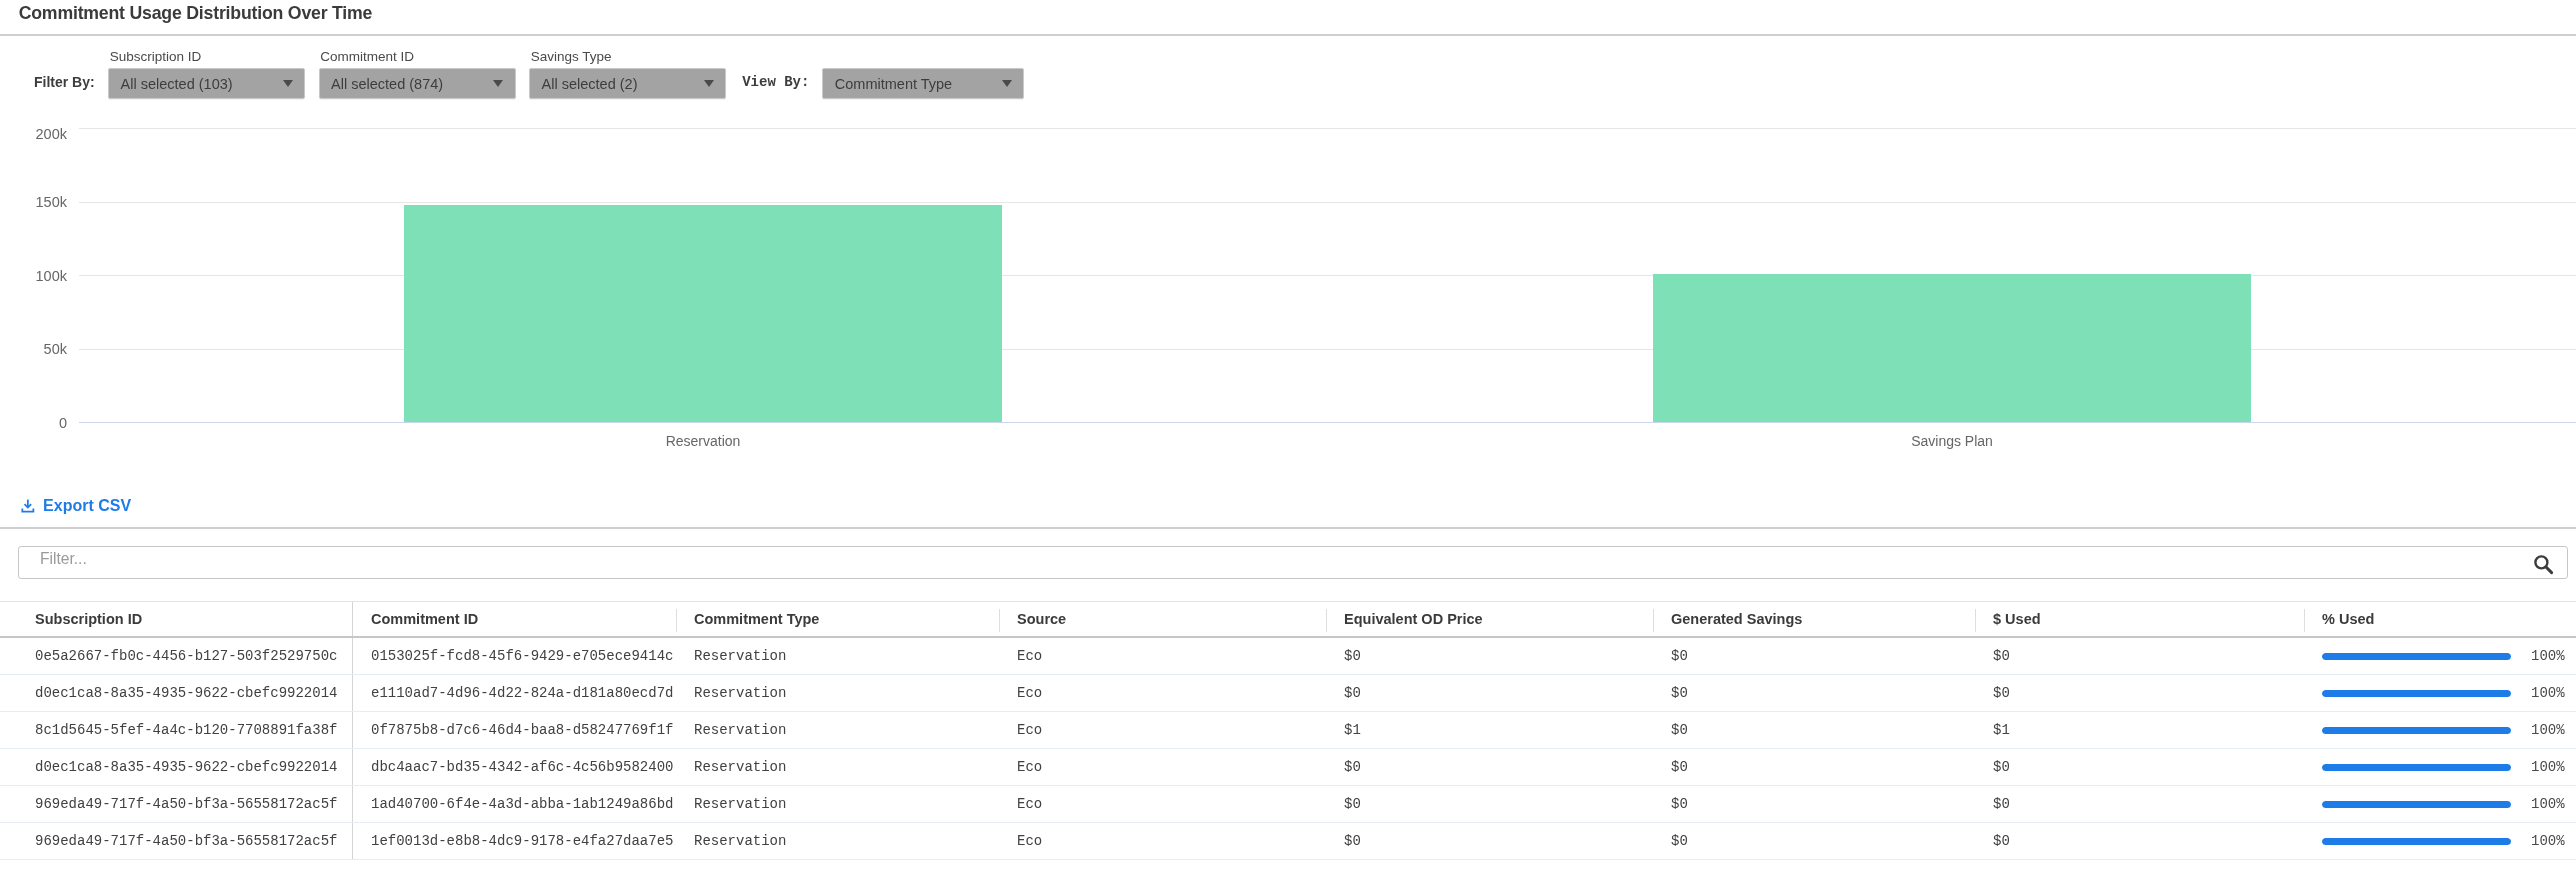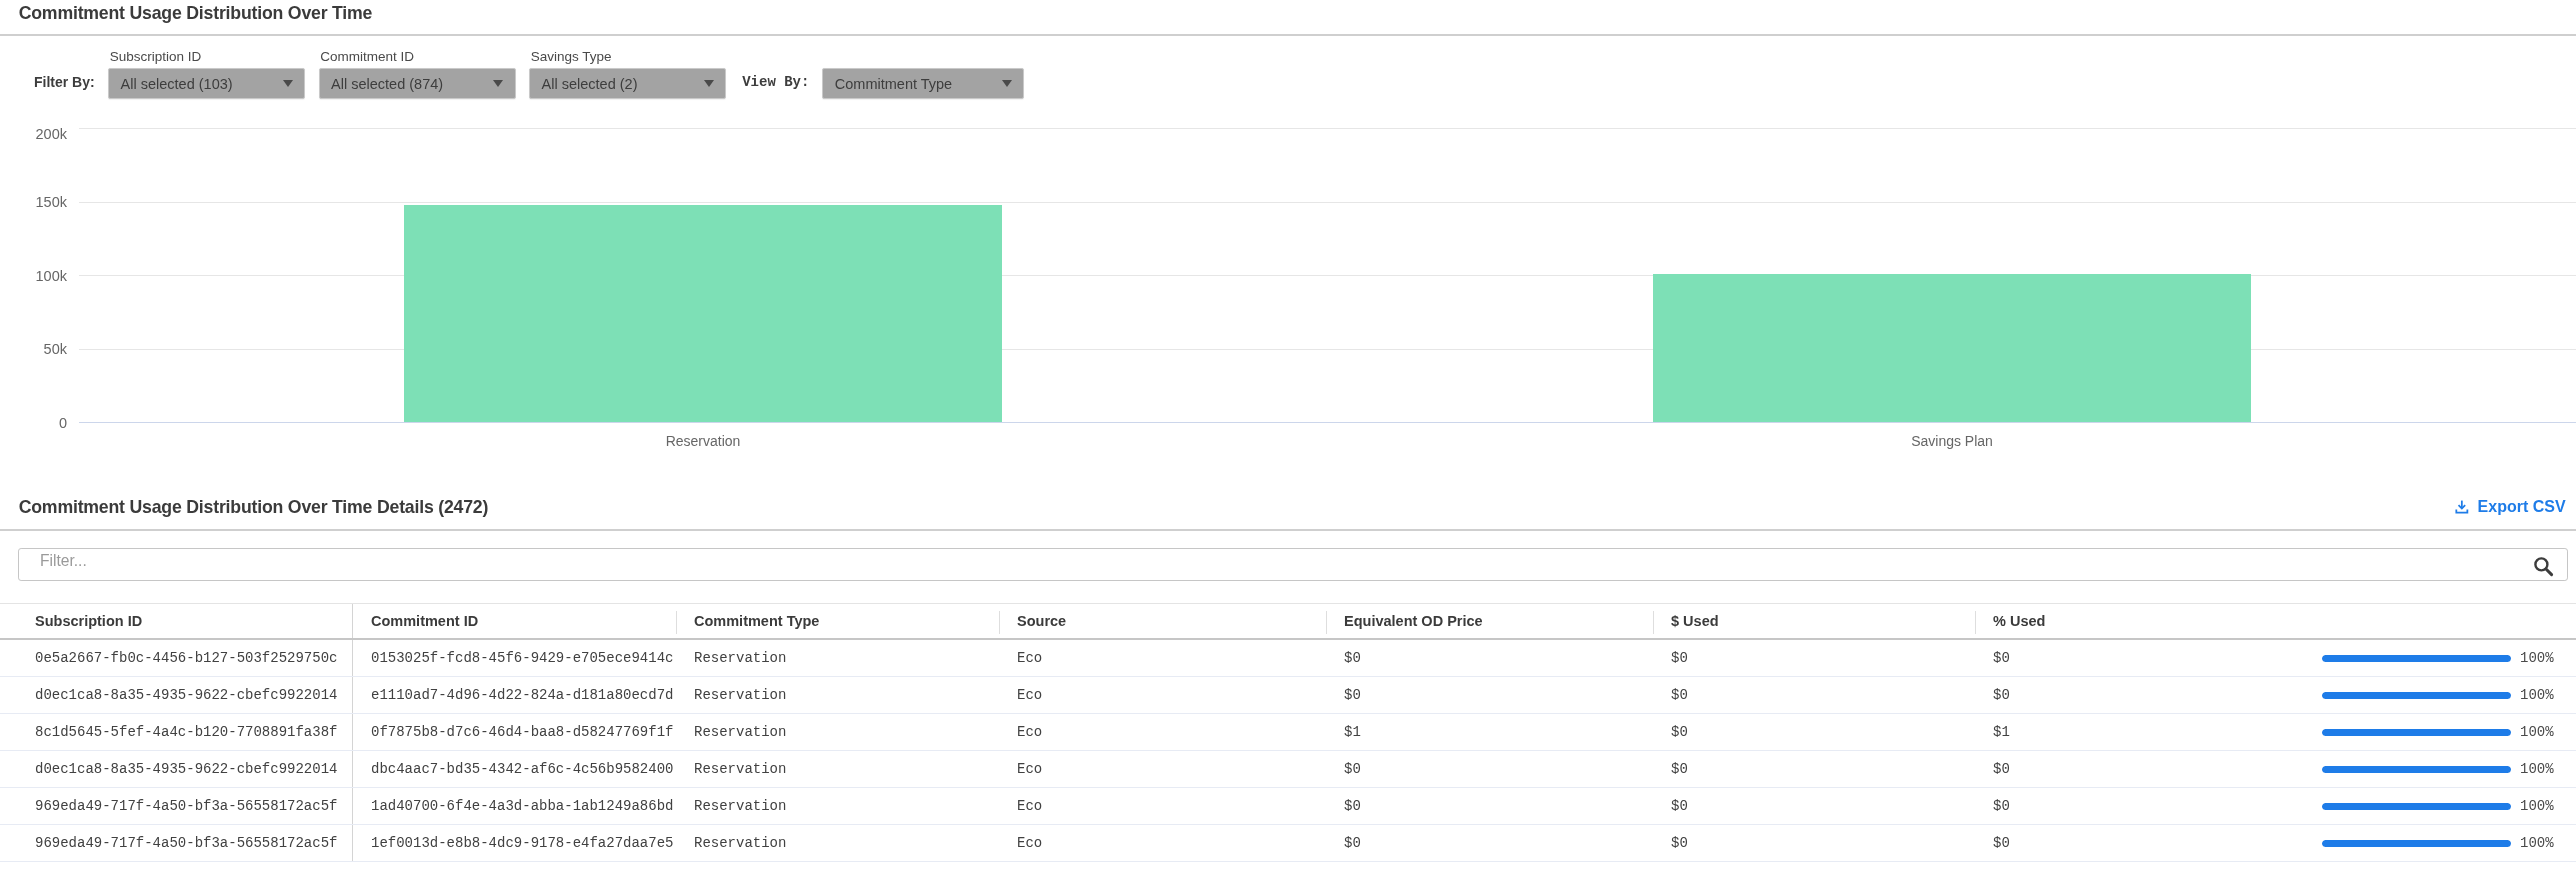--- a/index.html
+++ b/index.html
@@ -77,21 +77,21 @@
   .th:first-child { padding-left: 35px; border-right: 1px solid #d4d4d4; }
   .th + .th::before { content: ""; position: absolute; left: 0; top: 6.2px; height: 23.4px; width: 1px; background: #dedede; }
   .th:nth-child(2)::before { display: none; }
 
   .t-row { height: 37px; border-bottom: 1px solid #e7ebf4; }
   .td {
     font-size: 14px; color: #414141; padding-left: 18px;
     height: 100%; display: flex; align-items: center; white-space: nowrap; font-family: Liberation Mono, monospace;
   }
   .td:first-child { padding-left: 35px; border-right: 1px solid #d4d4d4; }
-  .pct-cell { gap: 9px; }
+  .pct-cell { gap: 20px; }
   .pbar-track { width: 189px; height: 7.3px; border-radius: 3.6px; background: #e8eef8; overflow: hidden; flex: 0 0 auto; }
   .pbar-fill { height: 100%; border-radius: 3.6px; background: #1e7ce8; }
   .pct-text { font-size: 14px; color: #4a4a4a; }
 </style>
 </head>
 <body>
 
 <div class="panel-top">
   <h1 class="section-title">Commitment Usage Distribution Over Time</h1>
   <div class="hr"></div>
@@ -143,21 +143,20 @@
       <div class="chart-bar" style="width: 598px; left: 404px; top: 89px; height: 218px; background: rgb(125, 224, 182);"></div>
       <div class="xcat-label" style="left: 703px; top: 317px;">Reservation</div>
       <div class="chart-bar" style="width: 598px; left: 1653px; top: 158px; height: 149px; background: rgb(125, 224, 182);"></div>
       <div class="xcat-label" style="left: 1952px; top: 317px;">Savings Plan</div>
       <div class="axis-line" style="left: 79px; right: 0px; top: 306px;"></div>
     </div>
 </div>
 
 <div class="details">
   <div class="details-header">
-    <h2 class="section-title" style="padding-left:0;">Commitment Usage Distribution Over Time Details (2472)</h2>
     <div class="export-link">
       <svg width="17.7" height="17.7" viewBox="0 0 24 24" fill="none" stroke="#1e7ce8" stroke-width="2.4">
         <path d="M12 3.5 v10.5"></path>
         <path d="M7.5 9.8 L12 14.3 L16.5 9.8"></path>
         <path d="M4.5 15.5 v4.5 h15 v-4.5"></path>
       </svg>
       <span>Export CSV</span>
     </div>
   </div>
   <div class="hr"></div>
@@ -170,20 +169,21 @@
     </svg>
   </div>
 
   <div class="usage-table">
     <div class="t-head">
         <div class="th">Subscription ID</div>
         <div class="th">Commitment ID</div>
         <div class="th">Commitment Type</div>
         <div class="th">Source</div>
         <div class="th">Equivalent OD Price</div>
+        <div class="th">Generated Savings</div>
         <div class="th">$ Used</div>
         <div class="th">% Used</div>
       </div>
     <div class="t-body">
         <div class="t-row">
           <div class="td">0e5a2667-fb0c-4456-b127-503f2529750c</div>
           <div class="td">0153025f-fcd8-45f6-9429-e705ece9414c</div>
           <div class="td">Reservation</div>
           <div class="td">Eco</div>
           <div class="td">$0</div>

